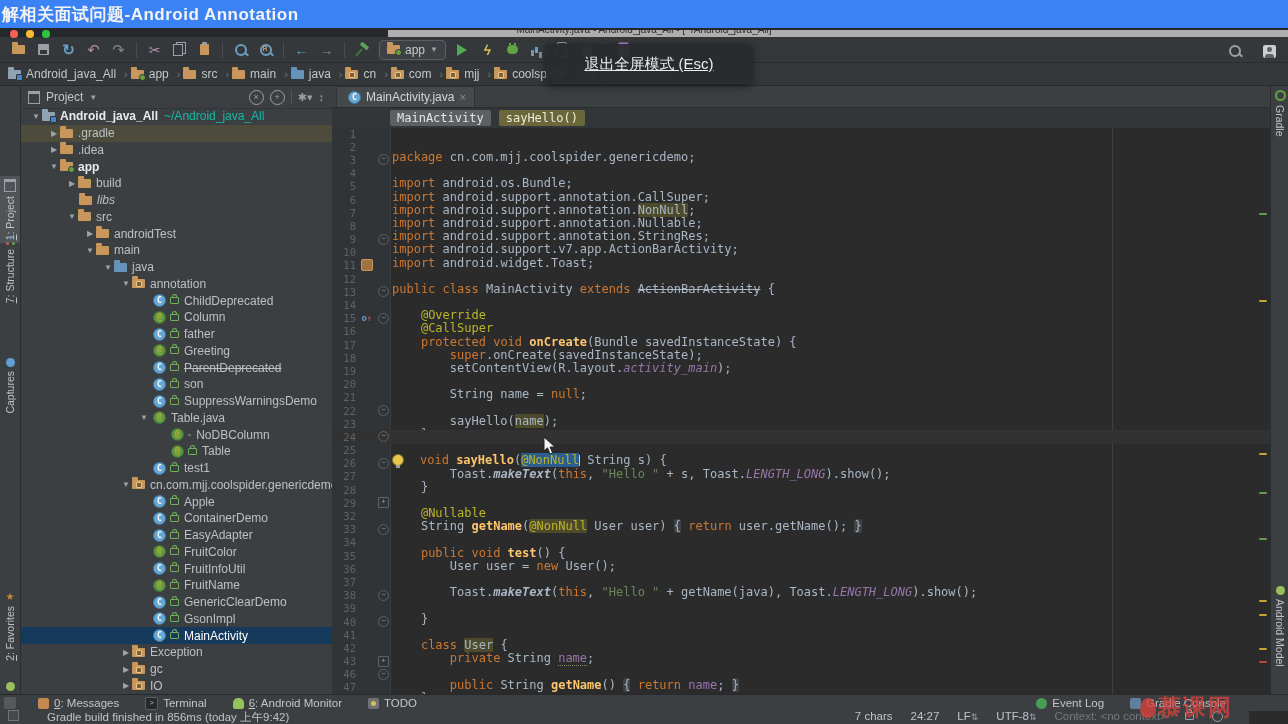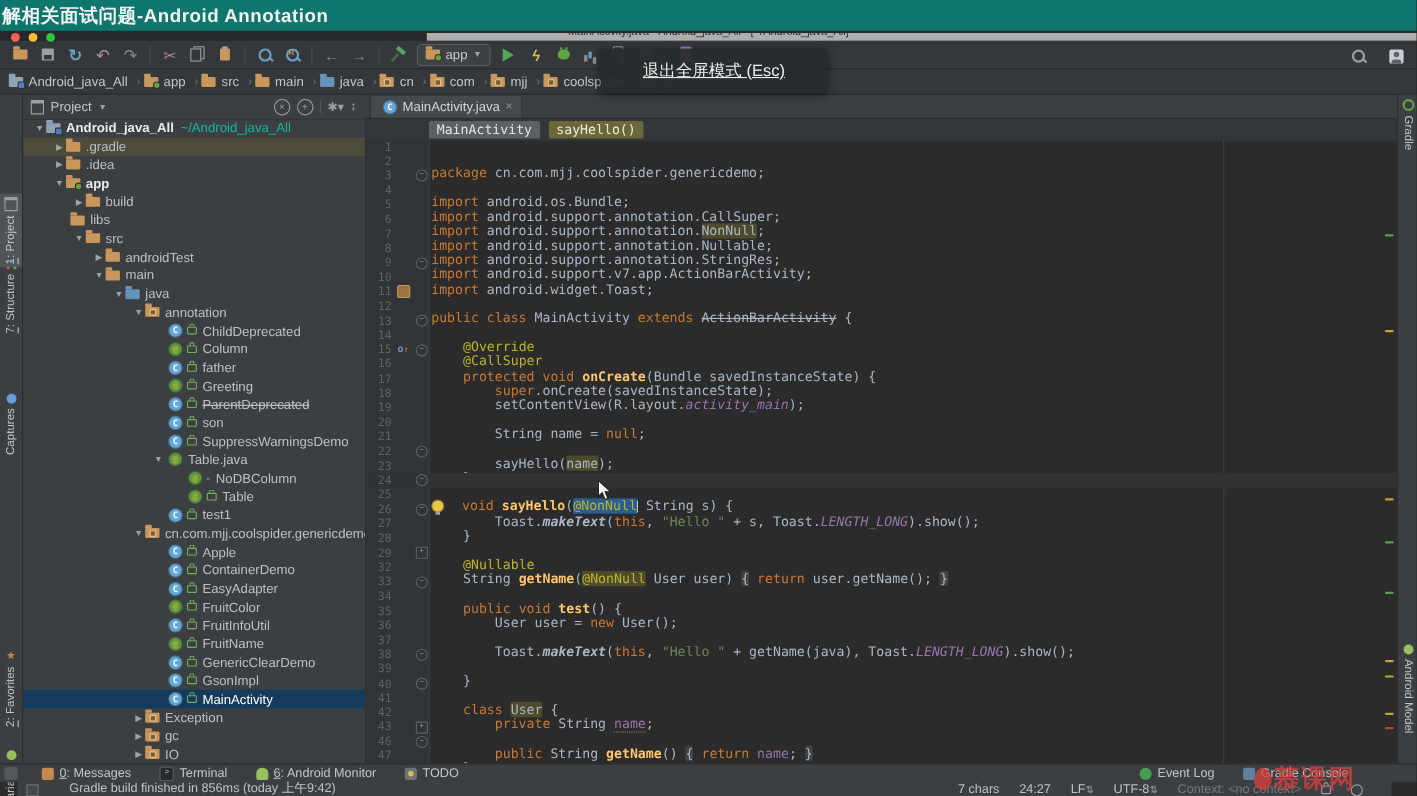--- a/index.html
+++ b/index.html
@@ -1,19 +1,19 @@
 <!DOCTYPE html>
 <html><head>
 <meta charset="utf-8">
 <style>
   html,body{margin:0;padding:0;background:#17191c;}
   .stage{position:relative;width:1288px;height:724px;overflow:hidden;background:#2b2b2b;
     font-family:"Liberation Sans",sans-serif;-webkit-font-smoothing:antialiased;}
   
-  #topbar{position:absolute;left:0;top:0;width:1288px;height:28px;background:#0f766e;z-index:5;}
+  #topbar{position:absolute;left:0;top:0;width:1288px;height:28px;background:#3b82f6;z-index:5;}
   #topbar .t{position:absolute;left:2px;top:3px;color:#f3f3f3;font-size:17px;font-weight:bold;letter-spacing:.5px;}
   
   #titlebar{position:absolute;left:0;top:28px;width:1288px;height:9px;background:#26282b;z-index:4;}
   .tl{position:absolute;top:2px;width:8px;height:8px;border-radius:50%;}
   #titlestrip{position:absolute;left:388px;top:2px;width:900px;height:7px;background:#aeaeae;overflow:hidden;}
   #titlestrip span{position:absolute;left:0;top:-6px;width:512px;text-align:center;font-size:10px;color:#2e2e2e;white-space:nowrap;}
   
   #toolbar{position:absolute;left:0;top:37px;width:1288px;height:26px;background:#35383b;border-bottom:1px solid #2a2c2e;z-index:3;display:flex;align-items:center;padding-left:6px;box-sizing:border-box;}
   #tb-groups{display:flex;align-items:center;}
   .tbi{width:25px;height:22px;display:inline-flex;align-items:center;justify-content:center;font-size:14px;flex:none;}
@@ -156,21 +156,21 @@
   .bm{width:11px;height:11px;border-radius:2px;display:inline-block;flex:none;}
   .bm.msg{background:#c78a4e;}
   .bm.term{background:#26282a;border:1px solid #5a5e61;color:#9fd6a0;font-size:7px;line-height:9px;text-align:center;}
   .bm.andr{background:#97c15c;border-radius:5px 5px 2px 2px;}
   .bm.todo{background:#6e7377;position:relative;}
   .bm.todo::after{content:"";position:absolute;left:3px;top:3px;width:5px;height:5px;background:#d8c04c;border-radius:50%;}
   .bm.event{background:#499c54;border-radius:50%;}
   .bm.gcon{background:#5f7f9e;}
   #bb-right{margin-left:auto;display:flex;align-items:center;margin-right:36px;}
   
-  #statusbar{position:absolute;left:16px;top:710px;width:1249px;height:14px;background:#3c3f41;display:flex;align-items:flex-end;font-size:11.5px;color:#bfc3c6;z-index:3;}
+  #statusbar{position:absolute;left:0;top:710px;width:1249px;height:14px;background:#3c3f41;display:flex;align-items:flex-start;font-size:11.5px;color:#bfc3c6;z-index:3;}
   #st-msg{margin-left:28px;}
   .stchk{width:9px;height:9px;border:1px solid #6e7377;margin-left:8px;background:#45494c;}
   #st-right{margin-left:auto;display:flex;align-items:center;gap:18px;margin-right:26px;}
   .stdim{color:#75797d;}
   .updn{font-size:9px;color:#9aa0a6;}
   .st-lock{width:7px;height:6px;border:1px solid #9aa0a6;border-radius:1px;position:relative;}
   .st-lock::before{content:"";position:absolute;left:1px;top:-4px;width:3px;height:3px;border:1px solid #9aa0a6;border-bottom:none;border-radius:3px 3px 0 0;}
   .st-circ{width:9px;height:9px;border:1px solid #9aa0a6;border-radius:50%;}
   
   #watermark{position:absolute;left:1140px;top:692px;z-index:7;display:flex;align-items:center;opacity:.78;pointer-events:none;}
@@ -394,21 +394,21 @@
         <div class="trow bold" style="padding-left: 28px;">
           <span class="ar">▼</span>
           <span class="fl app"></span>
           <span class="lab">app</span>
         </div>
         <div class="trow" style="padding-left: 46px;">
           <span class="ar">▶</span>
           <span class="fl "></span>
           <span class="lab">build</span>
         </div>
-        <div class="trow" style="padding-left: 32px;">
+        <div class="trow" style="padding-left: 47px; font-style: italic;">
           <span class="ar"></span>
           <span class="fl "></span>
           <span class="lab">libs</span>
         </div>
         <div class="trow" style="padding-left: 46px;">
           <span class="ar">▼</span>
           <span class="fl "></span>
           <span class="lab">src</span>
         </div>
         <div class="trow" style="padding-left: 64px;">

